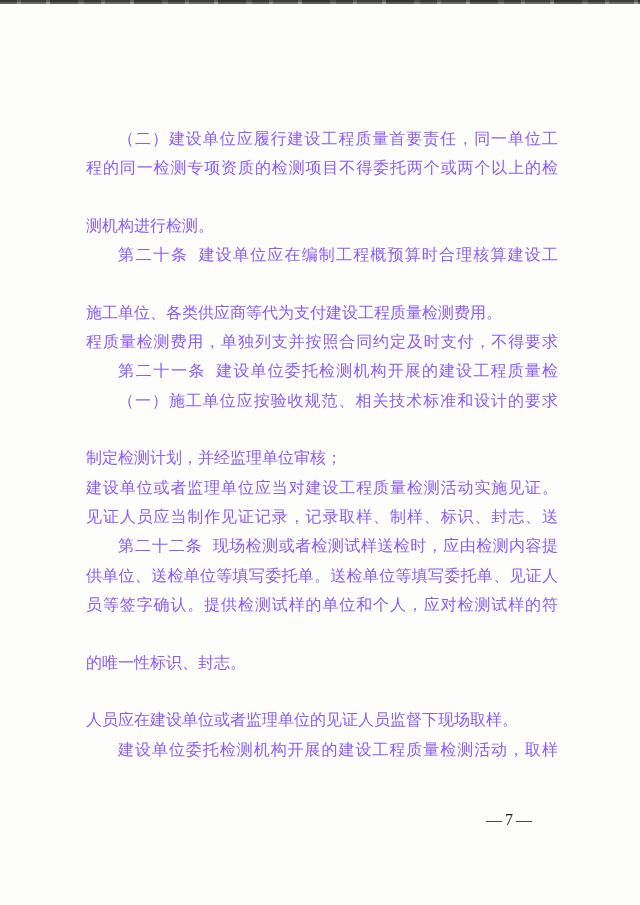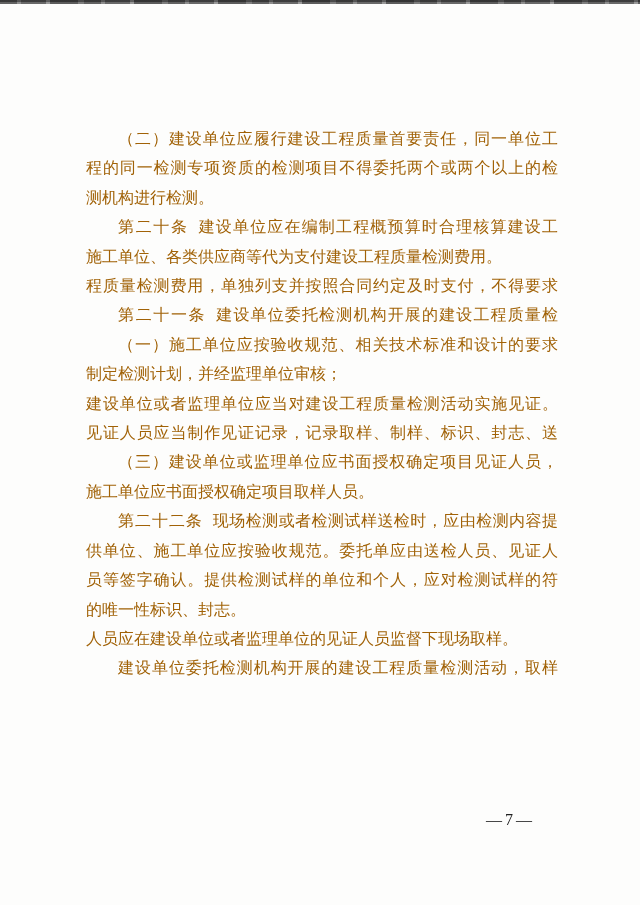--- a/index.html
+++ b/index.html
@@ -32,31 +32,31 @@
       repeating-linear-gradient(90deg,
         #4b4b4b 0 17px, #8d8d8d 17px 21px,
         #565656 21px 46px, #9e9e9e 46px 50px,
         #424242 50px 78px, #767676 78px 84px);
   }
   .body-text {
     position: absolute;
     left: 86px;
     top: 124px;
     width: 472px;
-    color: #a16207;
+    color: #8b5cf6;
     font-size: 16px;
     line-height: 29.42px;
   }
   .para { margin: 0; padding: 0; }
   .line {
     text-align: justify;
     text-align-last: justify;
     height: 29.42px;
   }
-  .line.end  { text-align-last: left; }
+  .line.end  { text-align-last: left; margin-top: 28px; }
   .line.first{ text-indent: 2em; }
   .lead {
     font-weight: normal;
     margin-right: 10px;
     letter-spacing: 0.5px;
   }
   .footer {
     position: absolute;
     left: 486px;
     top: 811px;
@@ -94,28 +94,24 @@
     <section class="para">
       <div class="line first"><span>（一）施工单位应按验收规范、相关技术标准和设计的要求</span></div>
       <div class="line end"><span>制定检测计划，并经监理单位审核；</span></div>
     </section>
 
     <section class="para">
       <div class="line"><span>建设单位或者监理单位应当对建设工程质量检测活动实施见证。</span></div>
       <div class="line"><span>见证人员应当制作见证记录，记录取样、制样、标识、封志、送</span></div>
     </section>
 
-    <section class="para">
-      <div class="line first"><span>（三）建设单位或监理单位应书面授权确定项目见证人员，</span></div>
-      <div class="line end"><span>施工单位应书面授权确定项目取样人员。</span></div>
-    </section>
 
     <section class="para">
       <div class="line first"><b class="lead">第二十二条</b><span>现场检测或者检测试样送检时，应由检测内容提</span></div>
-      <div class="line"><span>供单位、施工单位应按验收规范。委托单应由送检人员、见证人</span></div>
+      <div class="line"><span>供单位、送检单位等填写委托单。送检单位等填写委托单、见证人</span></div>
       <div class="line"><span>员等签字确认。提供检测试样的单位和个人，应对检测试样的符</span></div>
       <div class="line end"><span>的唯一性标识、封志。</span></div>
     </section>
 
     <section class="para">
       <div class="line end"><span>人员应在建设单位或者监理单位的见证人员监督下现场取样。</span></div>
       <div class="line first"><span>建设单位委托检测机构开展的建设工程质量检测活动，取样</span></div>
     </section>
 
   </main>

